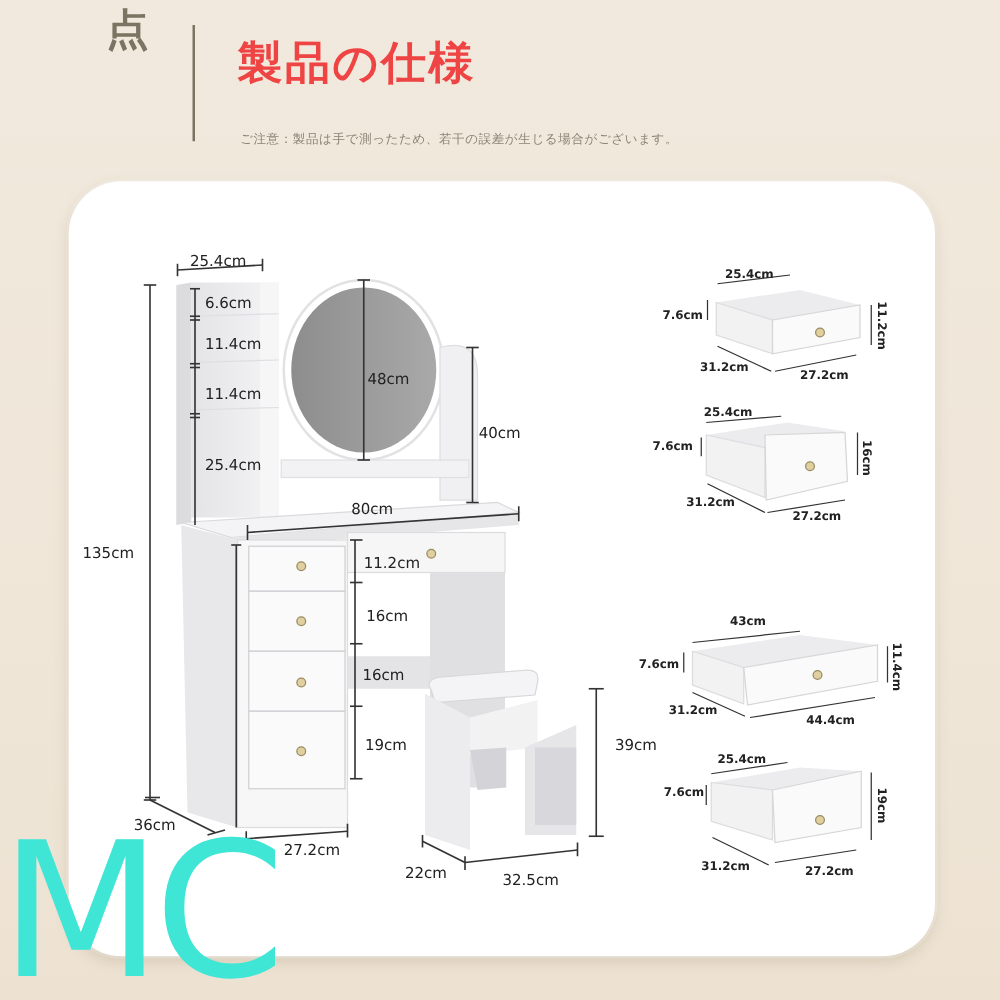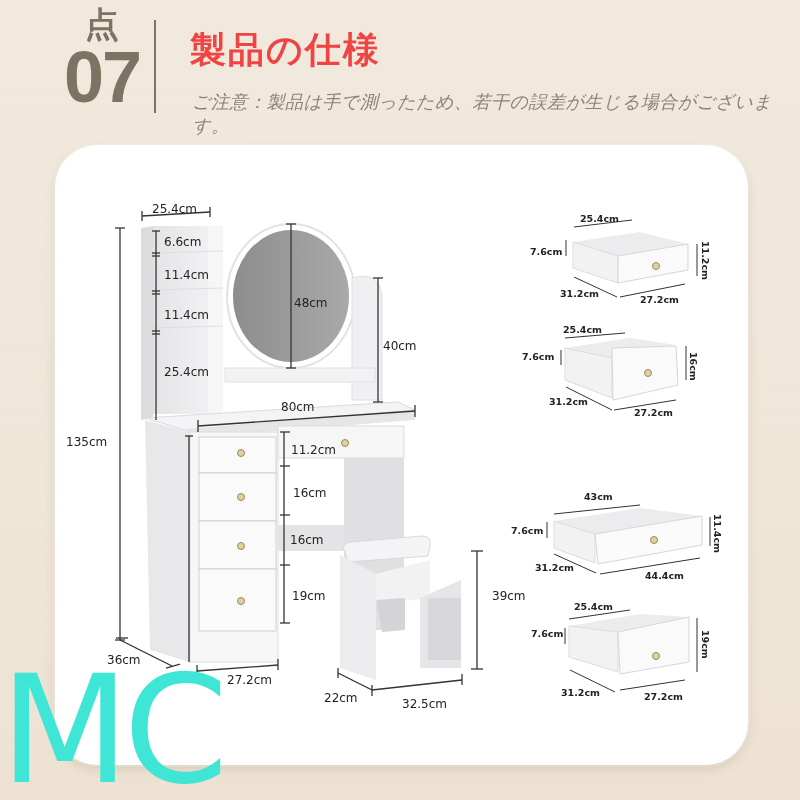--- a/index.html
+++ b/index.html
@@ -6,42 +6,41 @@
     body {
       width: 800px; height: 800px; position: relative; overflow: hidden;
       background: linear-gradient(180deg, #f1e9dd 0%, #efe6d8 60%, #ede2d2 100%);
       font-family: "DejaVu Sans", sans-serif;
     }
     .header-num { position: absolute; left: 54px; top: 4px; width: 96px; text-align: center; color: #7c7462; }
     .header-num .kanji { font-size: 34px; font-weight: bold; line-height: 40px; }
     .header-num .num { font-family: "Liberation Sans", sans-serif; font-size: 72px; font-weight: bold; line-height: 66px; letter-spacing: -2px; }
     .header-divider { position: absolute; left: 154px; top: 20px; width: 2px; height: 93px; background: #7c7462; }
     .header-title { position: absolute; left: 190px; top: 26px; font-size: 36px; font-weight: bold; color: #ef4444; letter-spacing: 2px; }
-    .header-note { position: absolute; left: 192px; top: 90px; font-size: 18px; color: #8b8474; letter-spacing: 0.5px; font-style: italic; }
+    .header-note { position: absolute; left: 192px; top: 104px; font-size: 10px; color: #8b8474; letter-spacing: 0.5px; }
 
     .card {
       position: absolute; left: 55px; top: 145px; width: 693px; height: 620px;
       background: #ffffff; border-radius: 42px;
       box-shadow: 0 4px 10px rgba(150,130,100,0.25), 0 0 0 2px #f3ede4;
     }
     .diagram { position: absolute; left: 0; top: 0; }
     .dim { font-family: "DejaVu Sans", sans-serif; font-size: 12px; fill: #222; }
     .dim-sm { font-family: "DejaVu Sans", sans-serif; font-size: 9.5px; fill: #222; font-weight: bold; }
     .watermark {
       position: absolute; left: 0px; top: 655px;
       font-family: "DejaVu Sans", sans-serif; font-size: 150px; line-height: 150px;
       color: #3fe6d6; letter-spacing: -6px; font-weight: normal;
     }
   </style>
 </head>
 <body>
 
 <div class="header-num">
   <div class="kanji">点</div>
-  <div class="num">07</div>
 </div>
 <div class="header-divider"></div>
 <div class="header-title">製品の仕様</div>
 <div class="header-note">ご注意：製品は手で測ったため、若干の誤差が生じる場合がございます。</div>
 
 <div class="card"></div>
 
 <svg class="diagram" width="800" height="800">
   <defs>
     <linearGradient id="mir" x1="0" x2="1">

